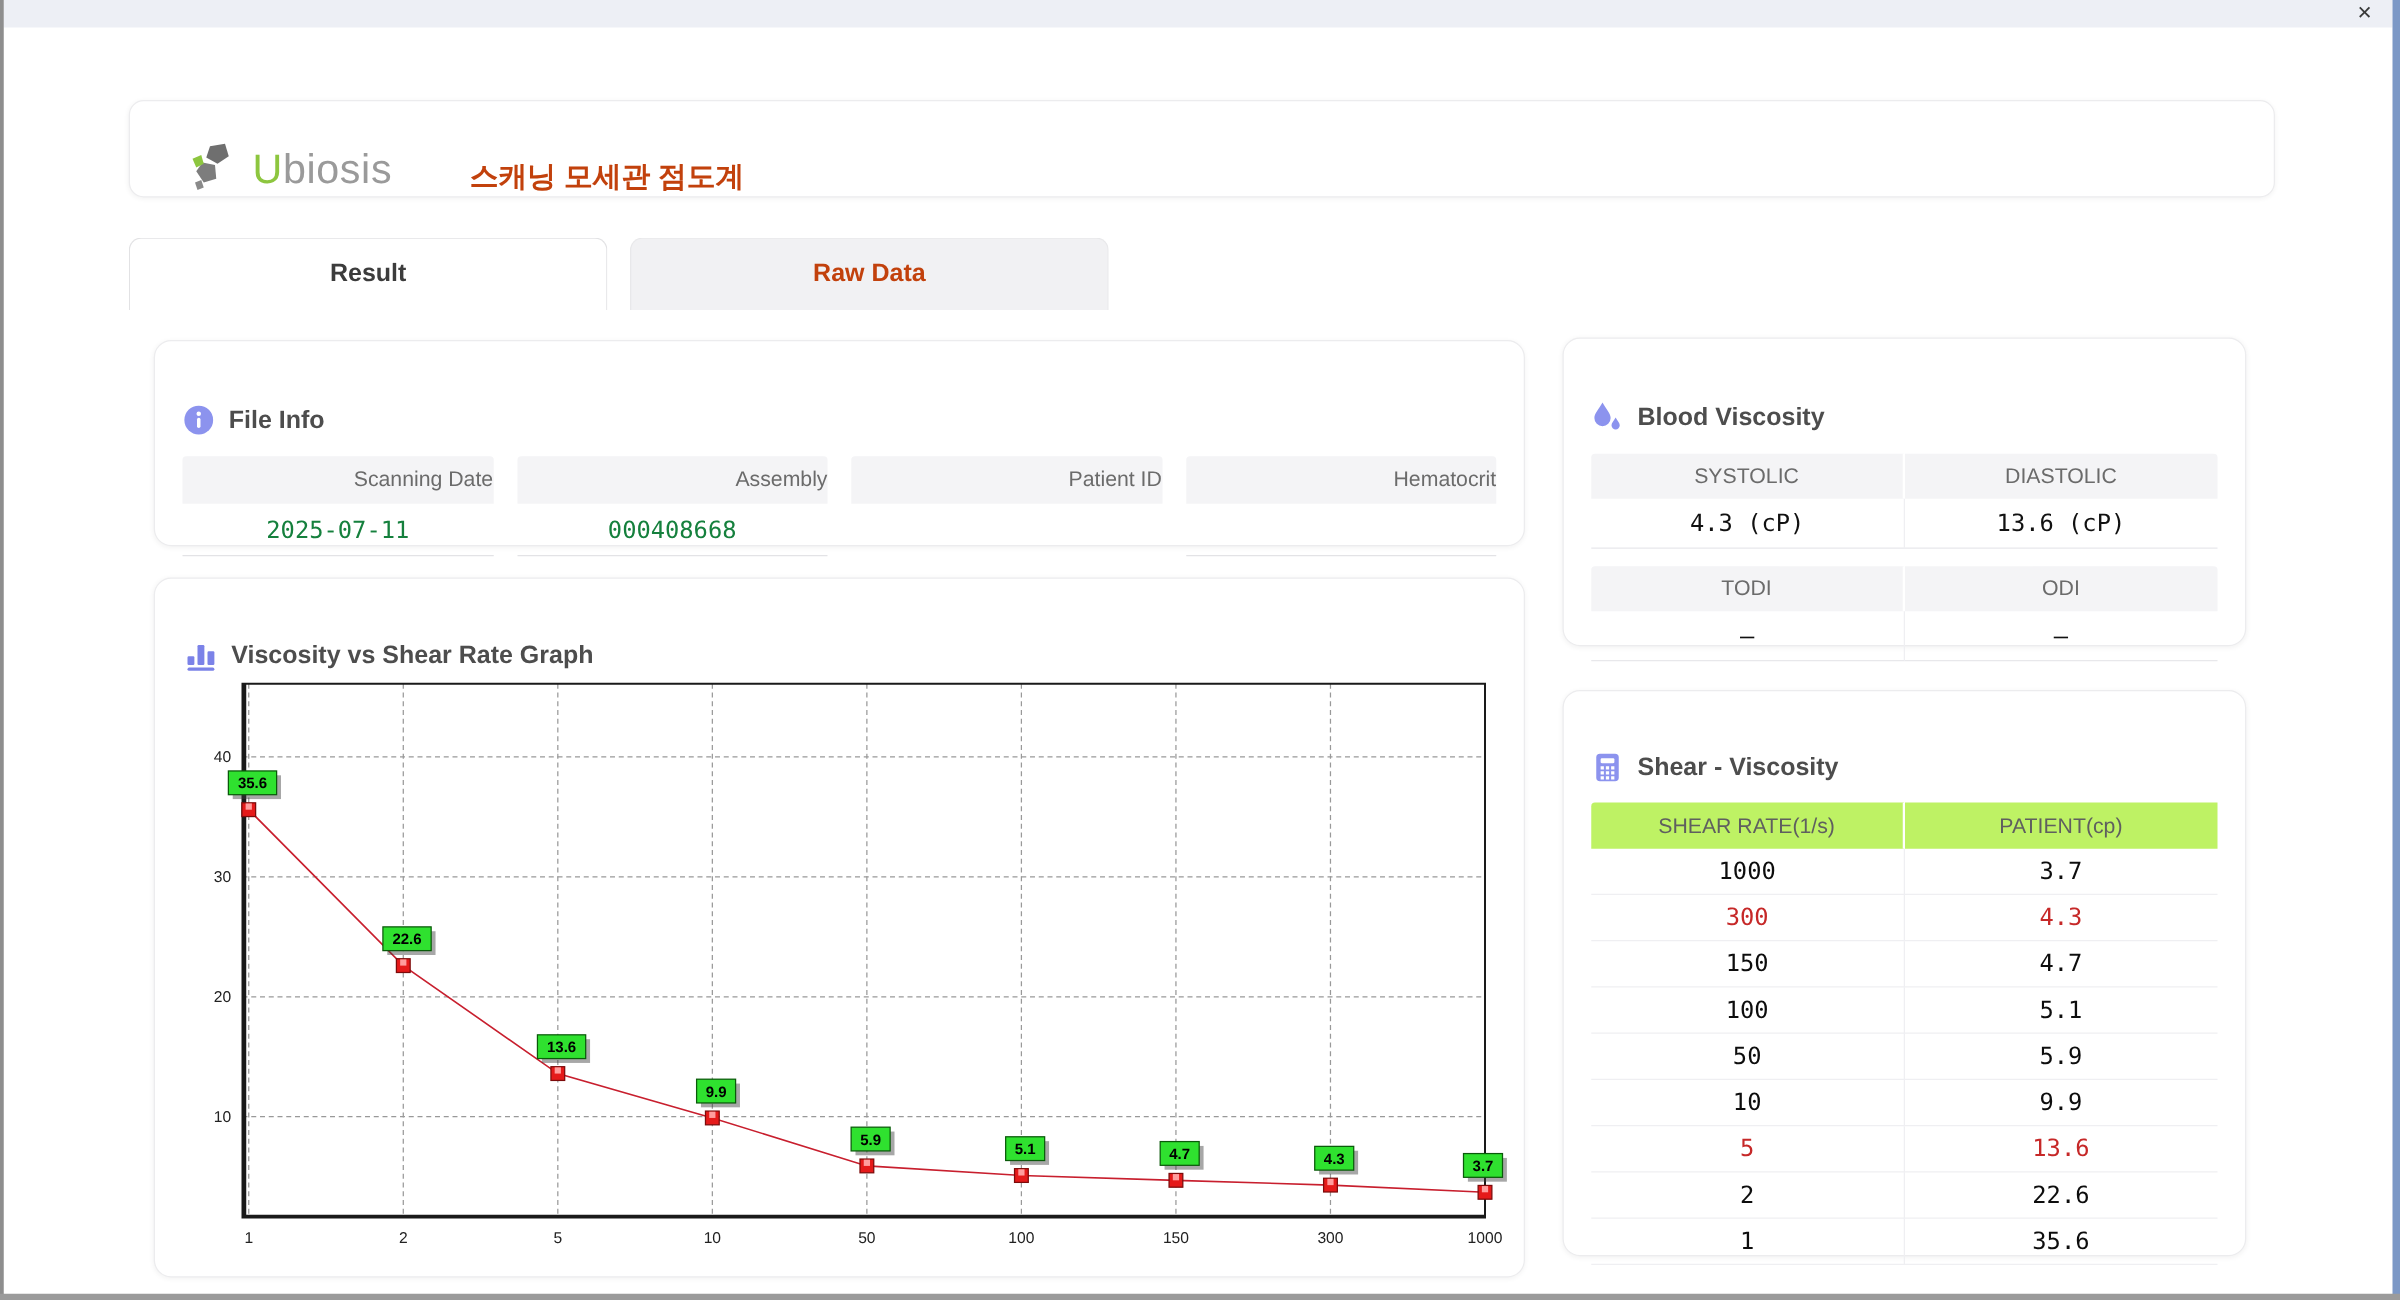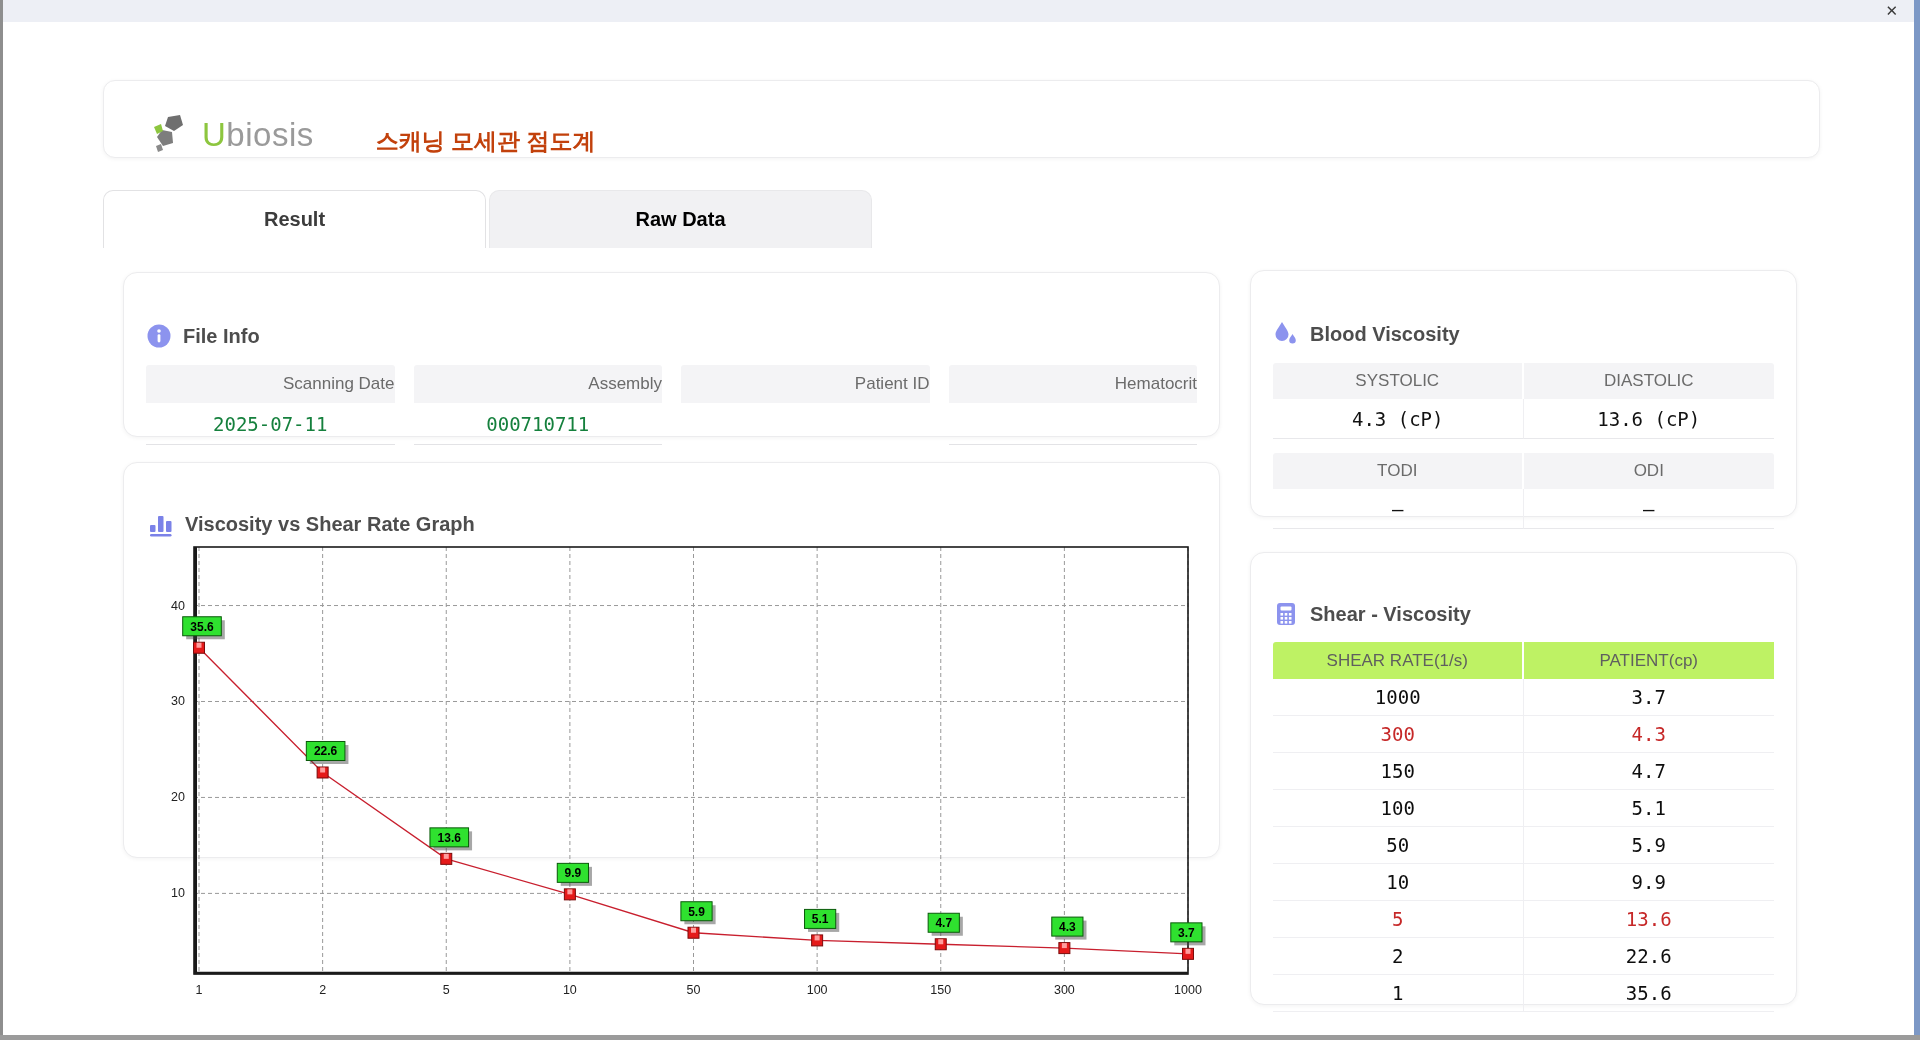--- a/index.html
+++ b/index.html
@@ -23,39 +23,39 @@
   .logo-text { font-size:33px; letter-spacing:0.5px; font-weight:500; }
   .logo-u { color:#8dc63f; }
   .logo-rest { color:#9a9a9a; }
   .app-title { margin-left:62px; font-size:23px; font-weight:700; color:#c2410c; }
   
   .tabs { display:flex; margin-top:32px; height:58px; }
   .tab { width:383px; height:58px; line-height:56px; text-align:center;
          font-size:20px; font-weight:700; border-radius:10px 10px 0 0; }
   .tab.active { background:#fff; border:1px solid #e2e2e4; border-bottom:none; color:#3c3c3c; }
   .tab.inactive { background:#f1f1f3; border:1px solid #e8e8ea; border-bottom:none;
-                  color:#000000; margin-left:3px; }
+                  color:#c2410c; margin-left:18px; }
   
   .main { display:flex; }
   .col-left { width:1117px; padding-left:20px; }
   .col-right { width:547px; margin-left:30px; }
   
   .card-title { display:flex; align-items:center; font-size:20px; font-weight:700; color:#4d4d4d;margin-top:30px; }
   .card-title .ticon { width:26px; height:26px; margin-right:11px; flex:0 0 auto; }
   
   .file-info-card { margin-top:24px; height:165px; padding:20px 22px 0 22px; }
   .fi-grid { display:flex; gap:19px; margin-top:16px; }
   .fi-col { flex:1; }
   .fi-head { background:#f4f4f6; color:#6b6b6b; font-size:17px; height:38px; line-height:38px;
              text-align:right; border-radius:3px 3px 0 0; }
   .fi-val { height:42px; line-height:42px; text-align:center; color:#15803d;
             font-family:"DejaVu Sans Mono", monospace; font-size:19px;
             border-bottom:1px solid #e3e3e6; }
   
-  .graph-card { margin-top:25px; height:396px; padding-top:18px; position:relative; }
+  .graph-card { margin-top:25px; height:560px; padding-top:18px; position:relative; }
   .graph-card .card-title { padding-left:24px; }
   #chart-svg { display:block; margin-left:2px; margin-top:6px; }
   
   .bv-card { margin-top:22px; height:247px; padding:20px 22px 0 22px; }
   .bv-table { margin-top:16px; }
   .bv-row { display:grid; grid-template-columns:1fr 1fr; }
   .bv-row.head div { background:#f4f4f6; color:#6b6b6b; font-size:17px; height:36px;
                      line-height:36px; text-align:center; }
   .bv-row.head div:first-child { border-radius:3px 0 0 0; border-right:2px solid #fff; }
   .bv-row.head div:last-child  { border-radius:0 3px 0 0; }
@@ -120,21 +120,21 @@
           </svg>
           <span>File Info</span>
         </div>
         <div class="fi-grid">
           <div class="fi-col">
             <div class="fi-head">Scanning Date</div>
             <div class="fi-val">2025-07-11</div>
           </div>
           <div class="fi-col">
             <div class="fi-head">Assembly</div>
-            <div class="fi-val">000710711</div>
+            <div class="fi-val">000408668</div>
           </div>
           <div class="fi-col">
             <div class="fi-head">Patient ID</div>
           </div>
           <div class="fi-col">
             <div class="fi-head">Hematocrit</div>
             <div class="fi-val"></div>
           </div>
         </div>
       </div>

